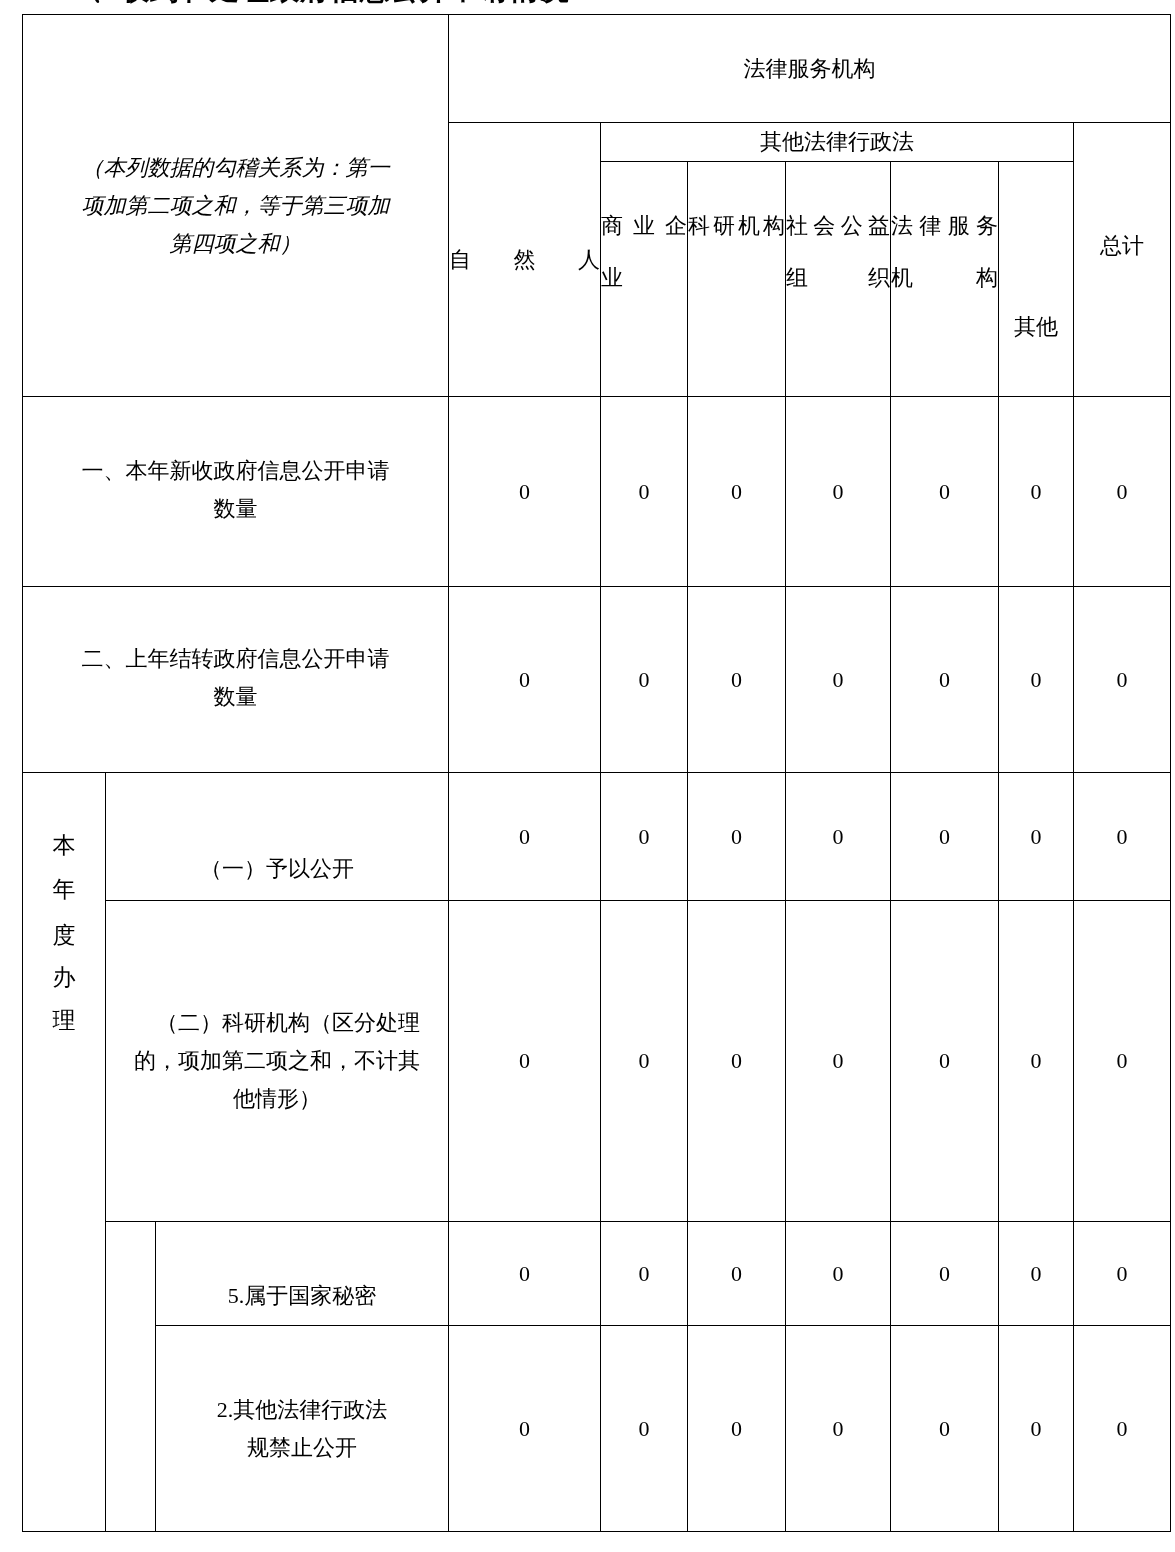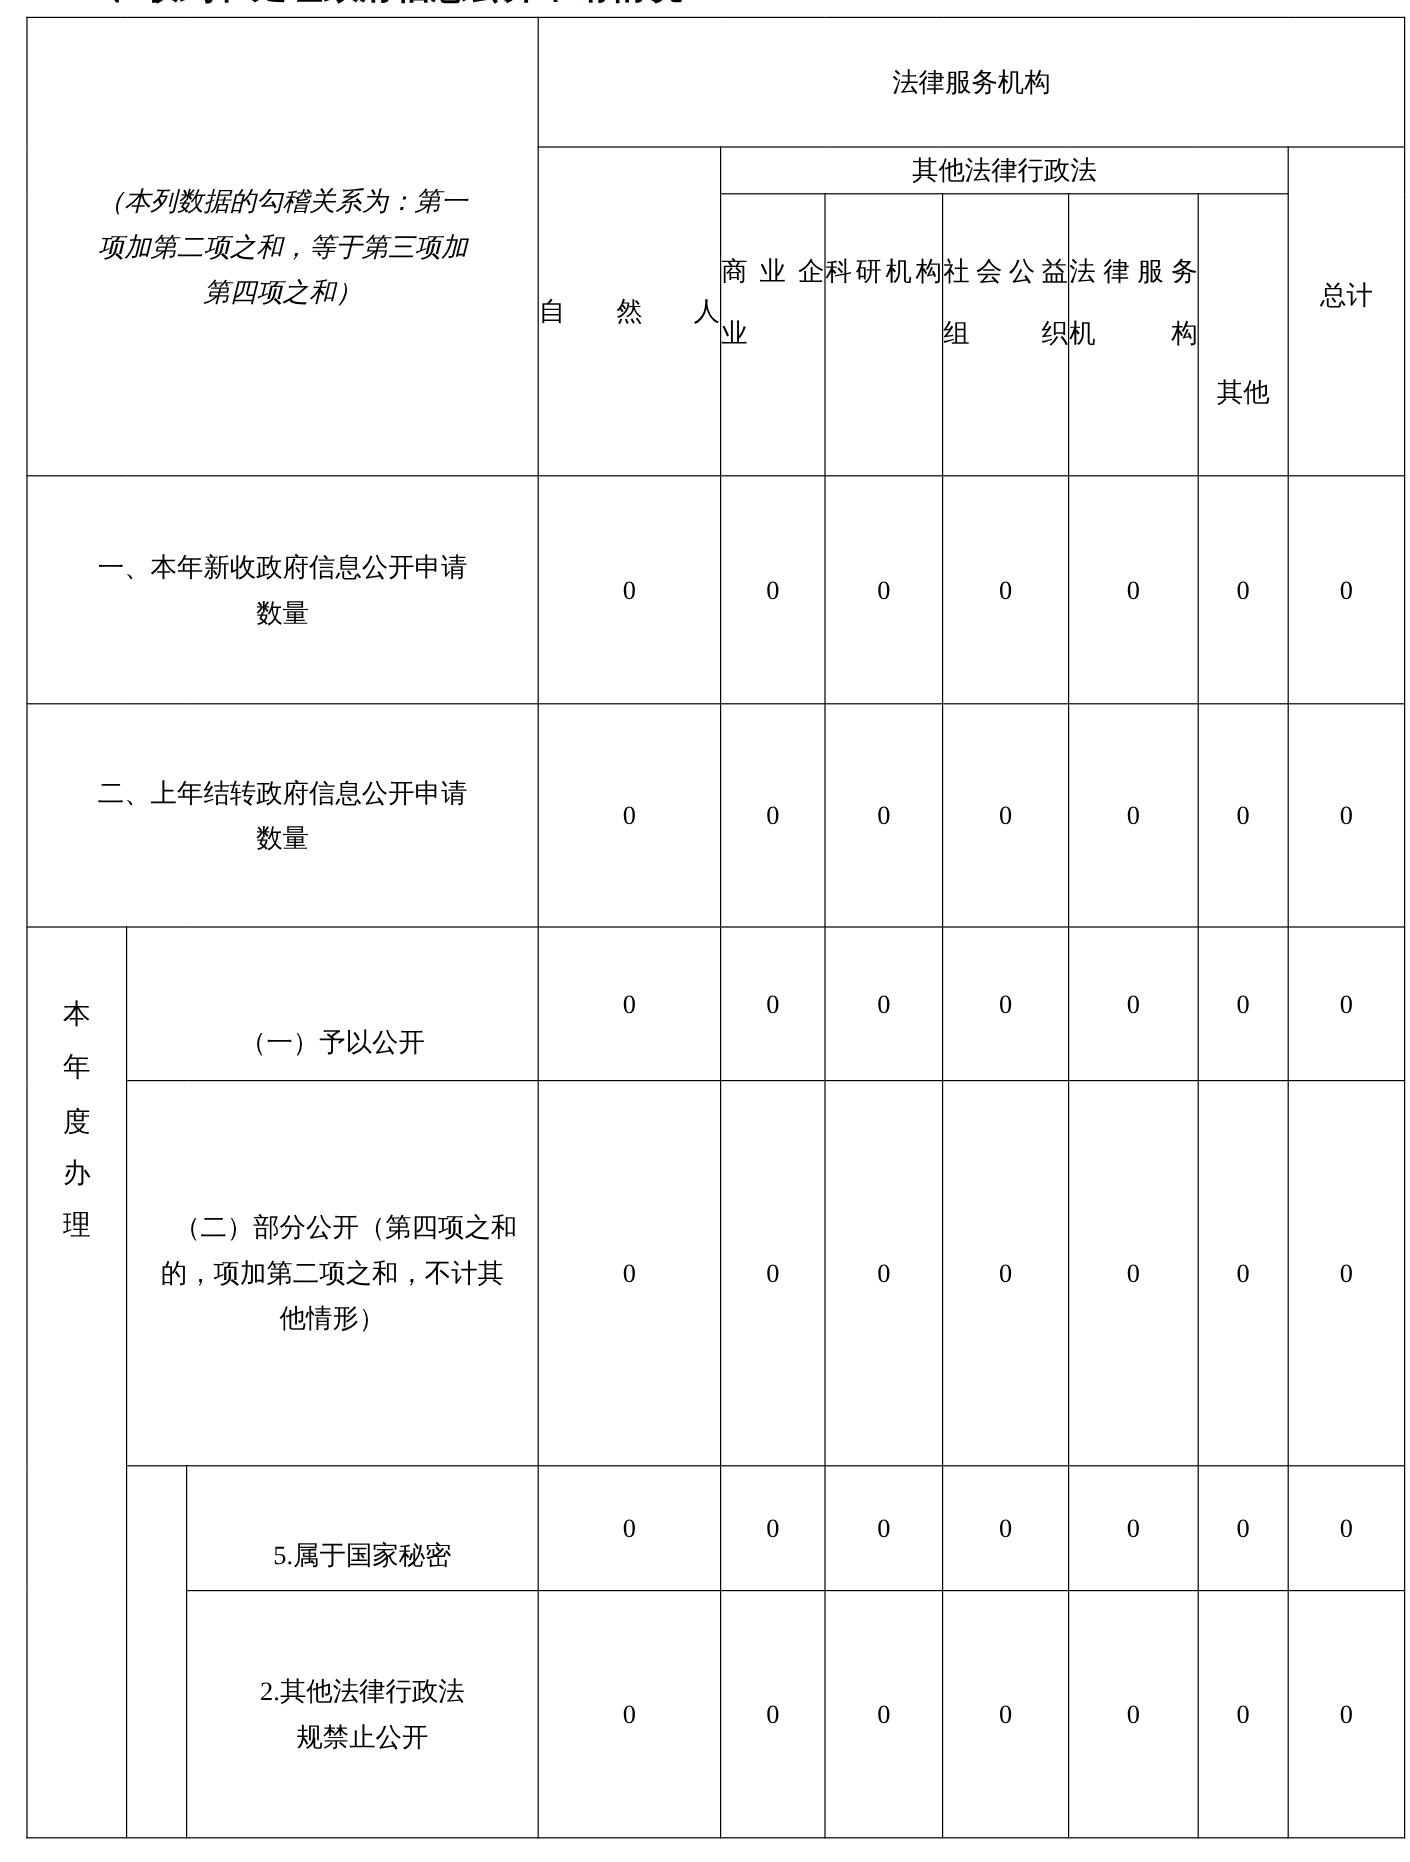--- a/index.html
+++ b/index.html
@@ -43,20 +43,21 @@
     padding: 0;
     vertical-align: middle;
     text-align: center;
     font-size: 22px;
     line-height: 38px;
   }
   .lead {
     text-align: left;
     line-height: 68px;
     padding: 2px 2px 2px 0px;
+    font-family: Liberation Mono, monospace;
   }
   .lead2 {
     text-align: left;
     line-height: 76px;
     padding: 2px 4px 2px 6px;
   }
   .sub-label {
     text-align: left;
     padding-left: 8px;
     line-height: 40px;
@@ -200,21 +201,21 @@
     <td class="num">0</td>
     <td class="num">0</td>
     <td class="num">0</td>
     <td class="num">0</td>
     <td class="num">0</td>
     <td class="num">0</td>
   </tr>
 
   <tr>
     <td colspan="2" class="lead2" style="height:320px">
-      <div style="text-indent:22px">（二）部分公开（第四项之和</div>
+      <div style="text-indent:22px">（二）科研机构（区分处理</div>
       <div>的，项加第二项之和，不计其</div>
       <div>他情形）</div>
     </td>
     <td class="num">0</td>
     <td class="num">0</td>
     <td class="num">0</td>
     <td class="num">0</td>
     <td class="num">0</td>
     <td class="num">0</td>
     <td class="num">0</td>

